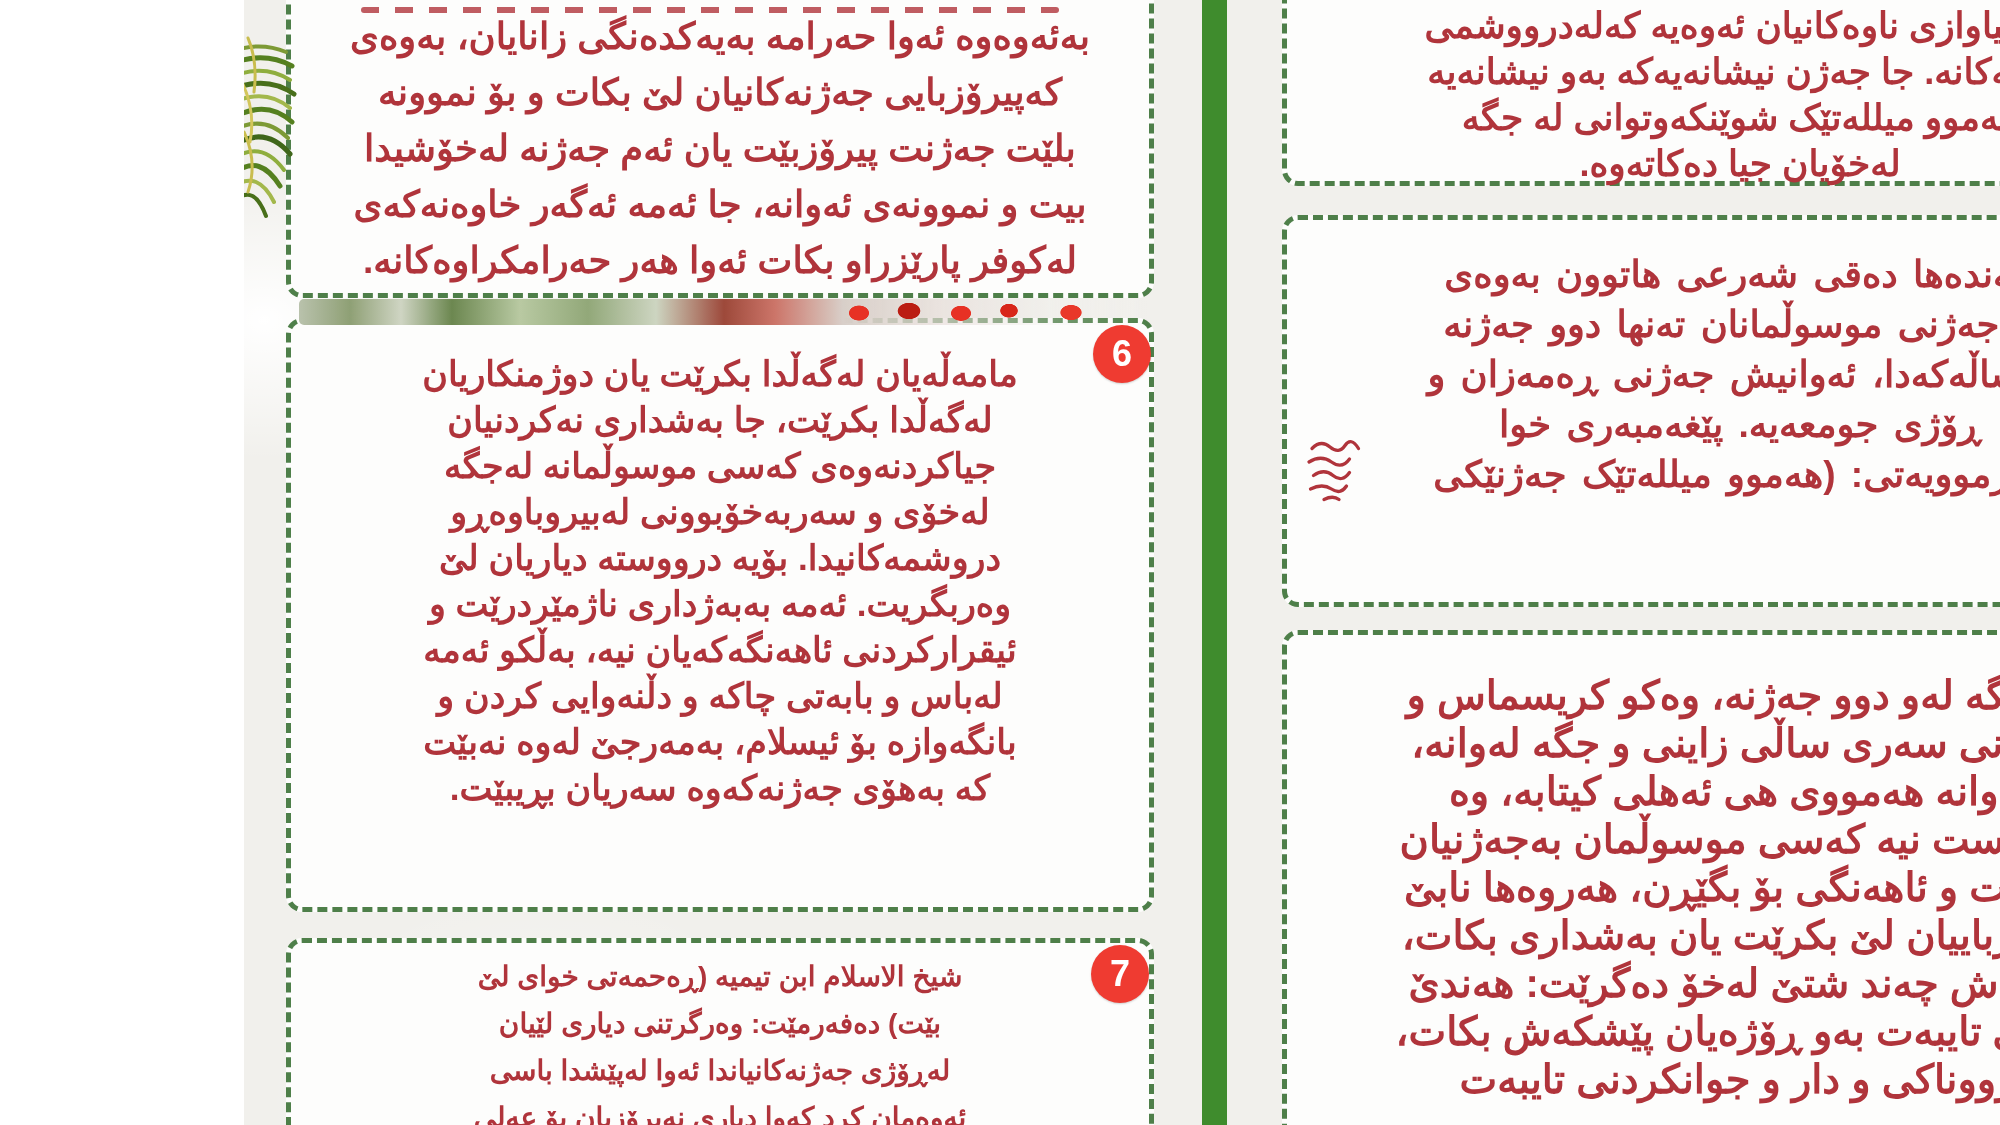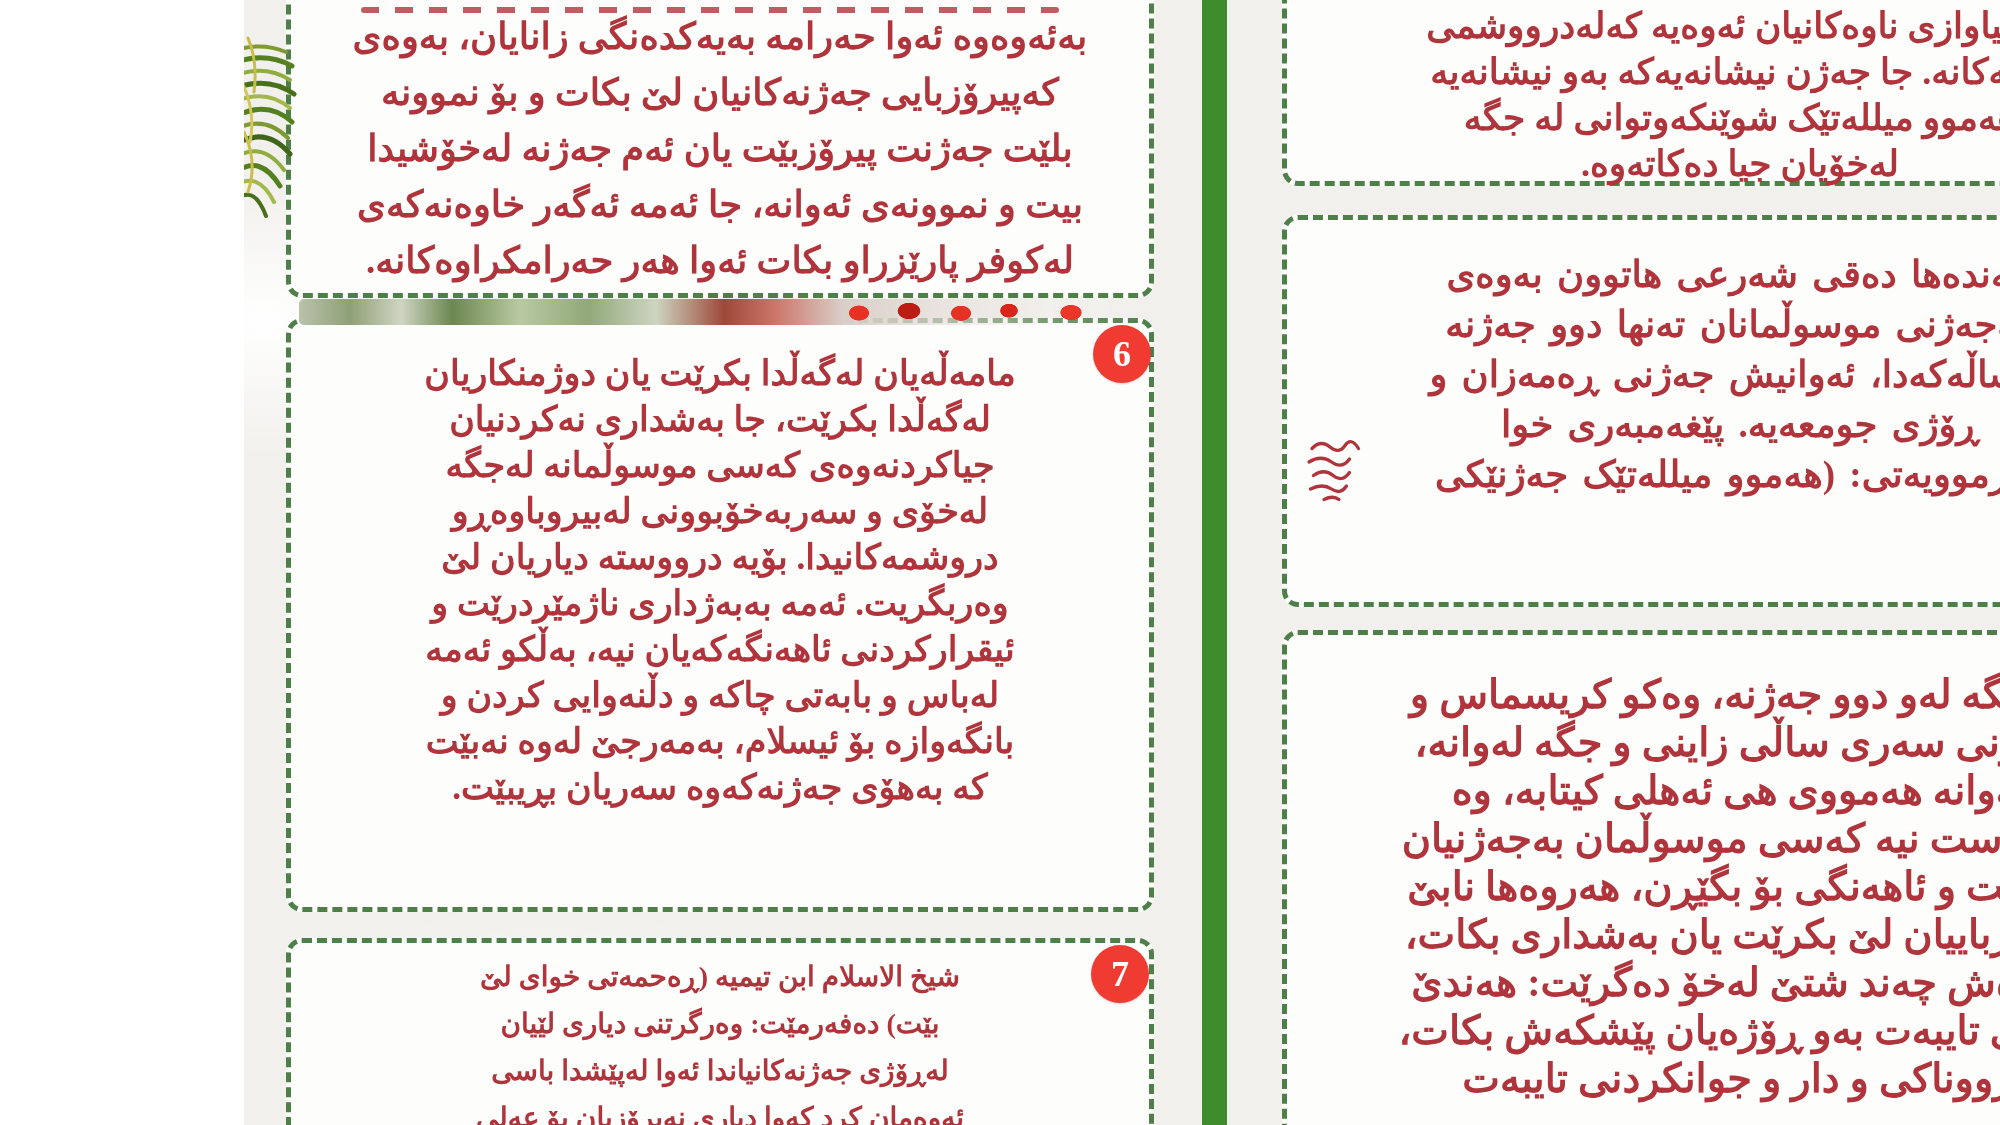--- a/index.html
+++ b/index.html
@@ -1,20 +1,20 @@
 <!DOCTYPE html>
 <html lang="ckb" dir="rtl" style="--bg: #f1f0ec; --panel: #fdfdfc; --red: #b0343b; --green_border: #4e7f49; --green_divider: #3f8c2d; --badge: #ef3b31;"><head>
 <meta charset="utf-8">
 <style>
   html,body{margin:0;padding:0;}
   .page{
     position:relative;
     width:1756px;height:1125px;
     overflow:hidden;
-    font-family:Liberation Serif, serif;
+    font-family:Liberation Sans, sans-serif;
     background:
       radial-gradient(260px 200px at 20px 320px, #ffffff 0%, rgba(255,255,255,0) 70%),
       radial-gradient(320px 260px at 1995px 860px, #ffffff 0%, rgba(255,255,255,0) 72%),
       radial-gradient(240px 420px at 1990px 420px, rgba(255,255,255,.8) 0%, rgba(255,255,255,0) 70%),
       radial-gradient(400px 300px at 300px 1100px, rgba(255,255,255,.55) 0%, rgba(255,255,255,0) 70%),
       var(--bg,#f1f0ec);
   }
   .divider{
     position:absolute;top:0;bottom:0;left:958px;width:25px;
     background:var(--green_divider,#3f8c2d);

